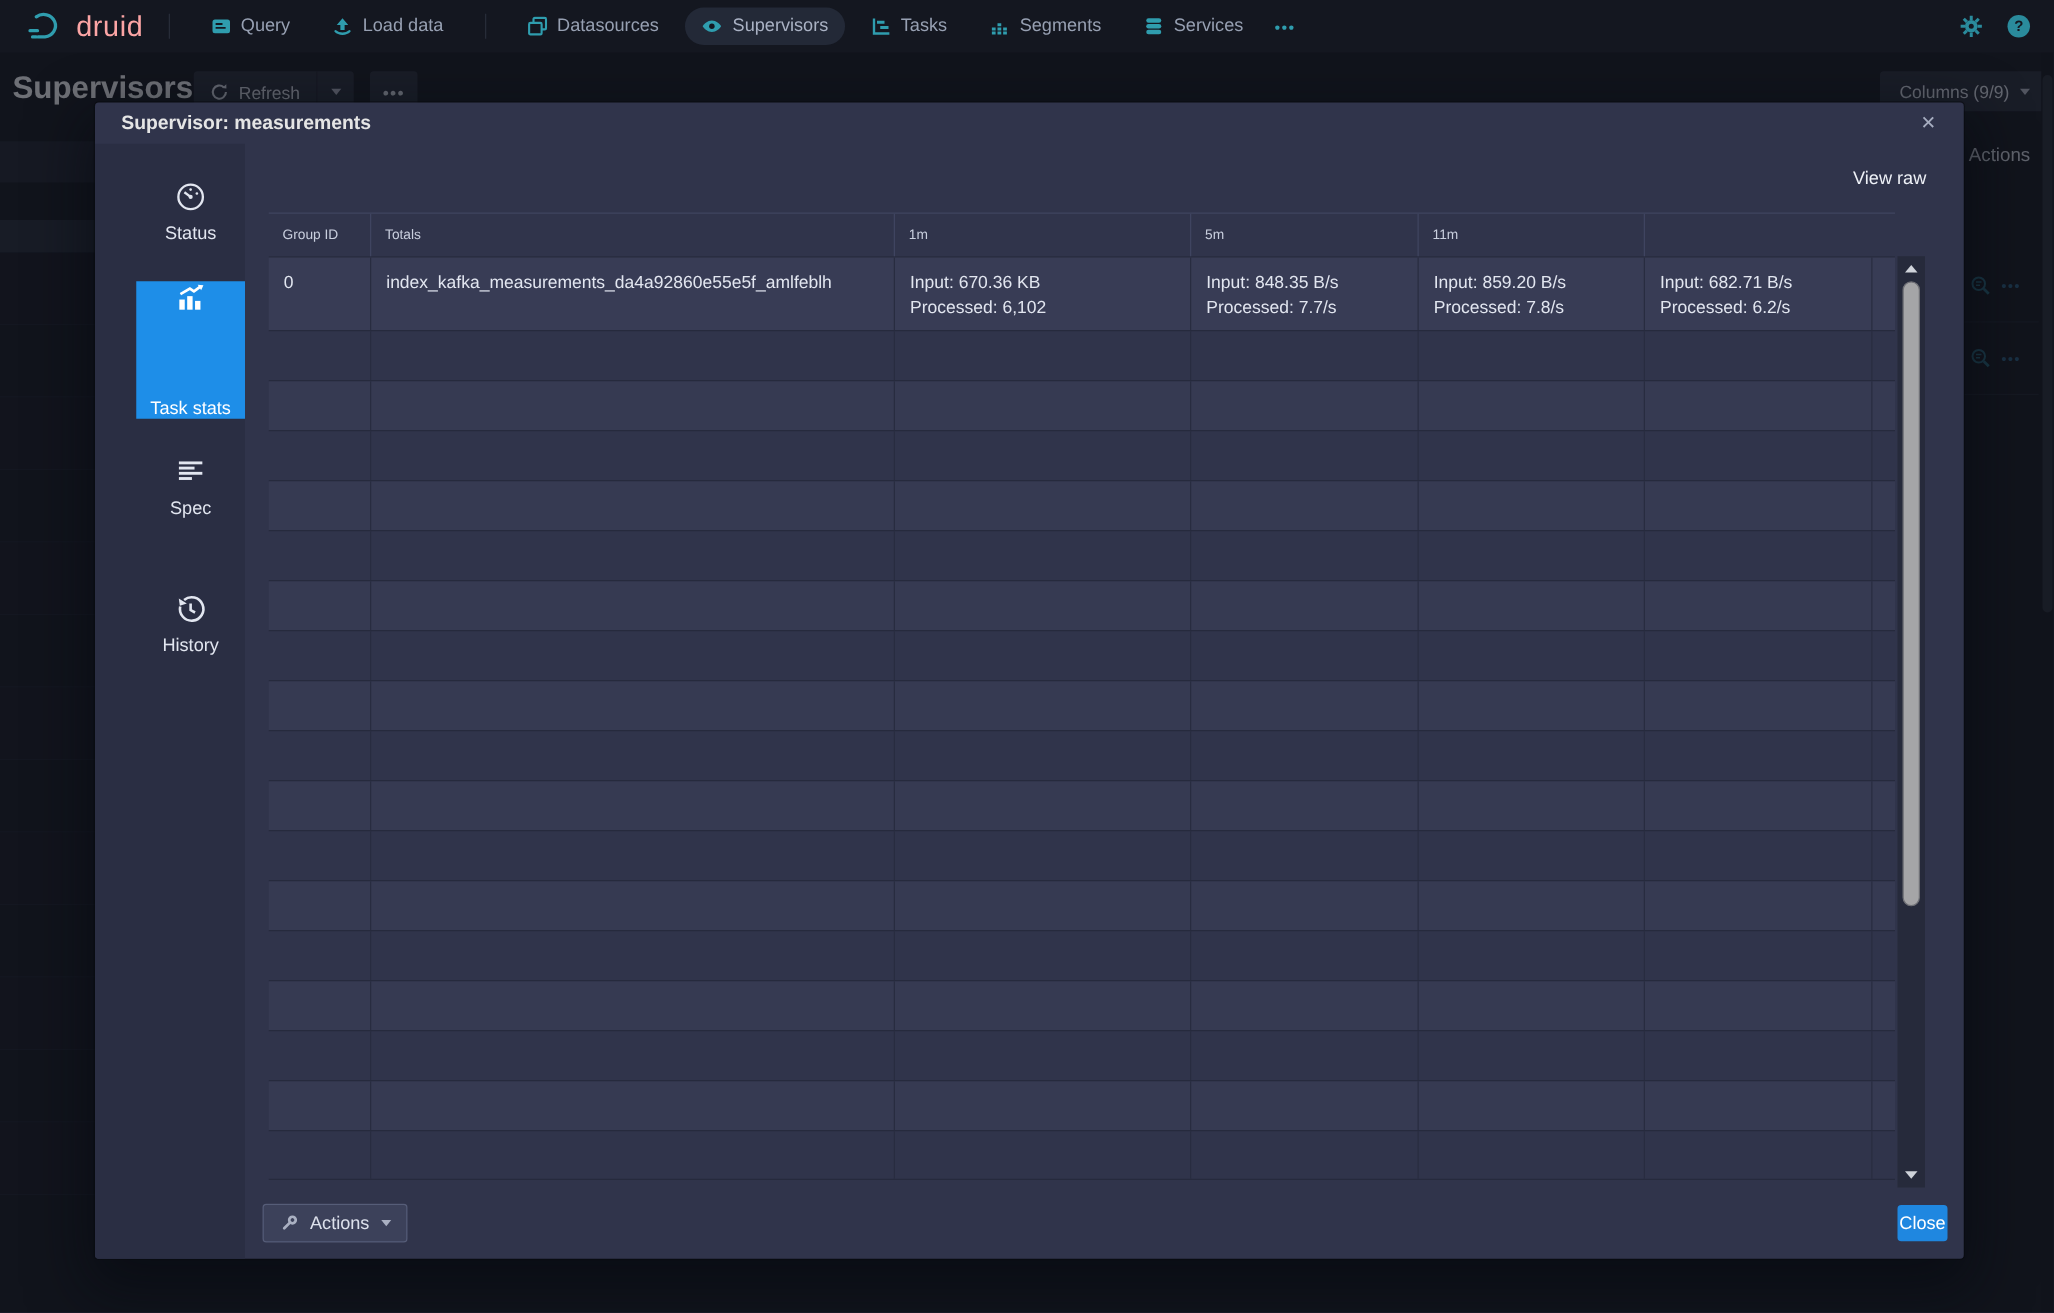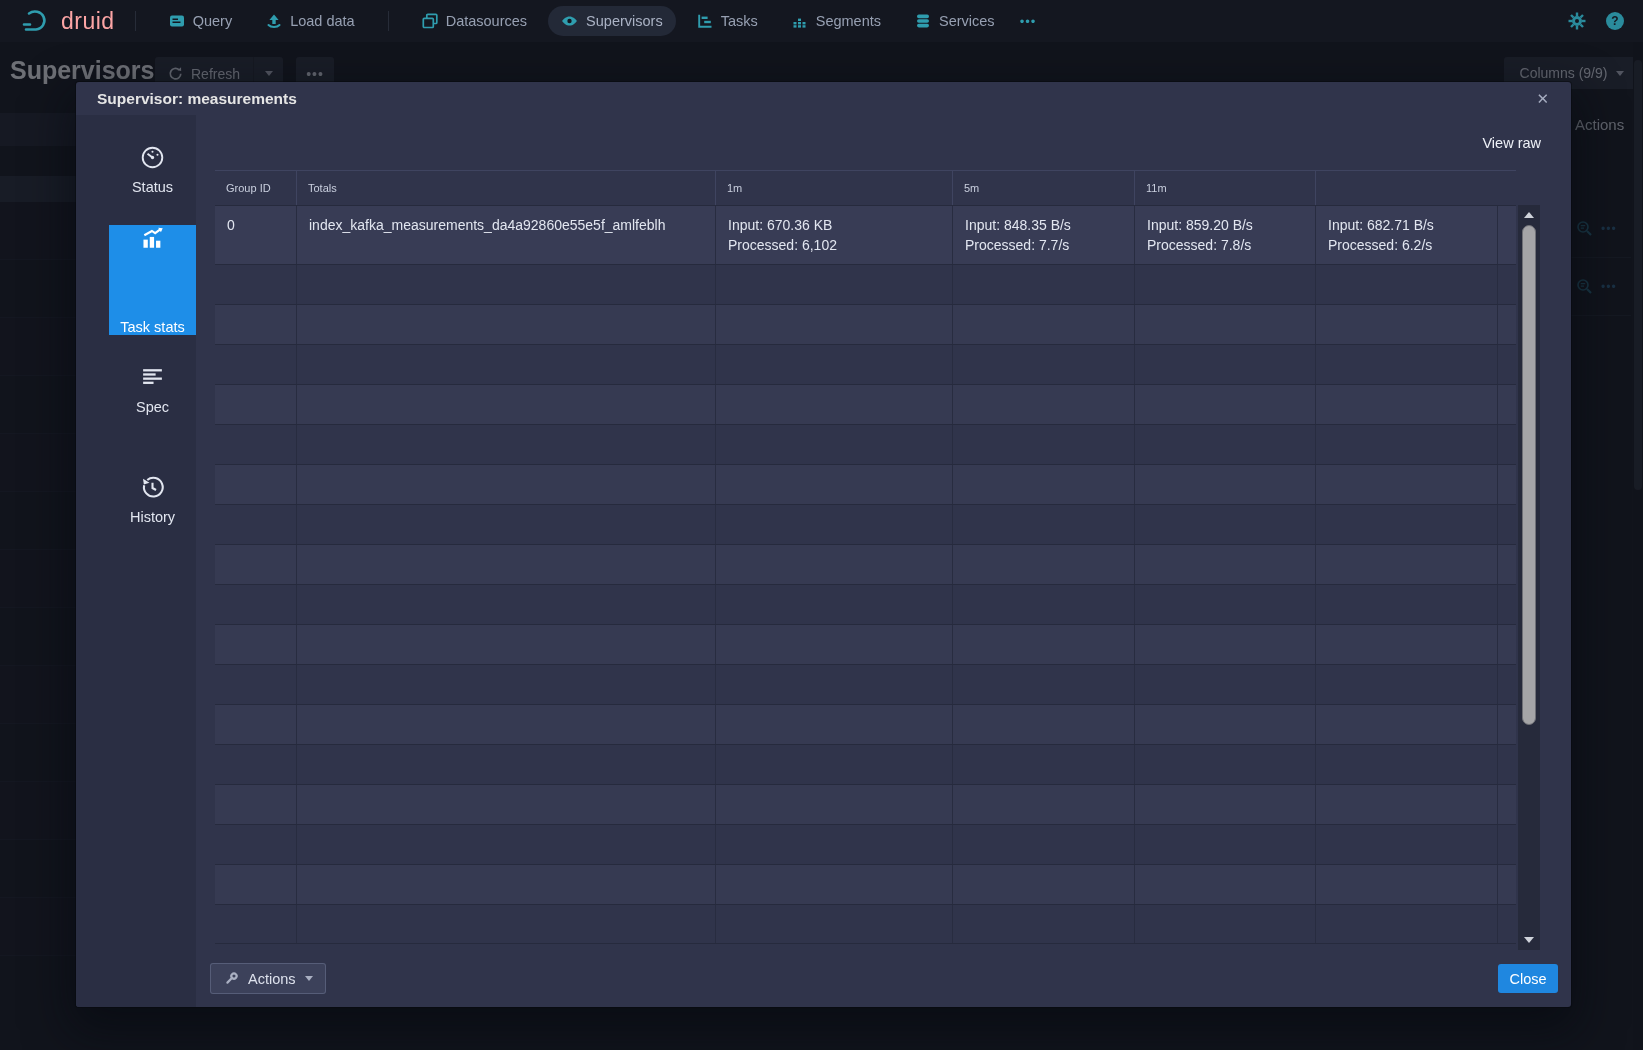--- a/index.html
+++ b/index.html
@@ -89,21 +89,21 @@
   .scroll-arrow{position:absolute;left:0;width:22px;height:16px;display:flex;align-items:center;justify-content:center;cursor:pointer;}
   .scroll-arrow.up{top:2px;}
   .scroll-arrow.down{bottom:2px;}
   .tri-up{width:0;height:0;border-left:5px solid transparent;border-right:5px solid transparent;border-bottom:6px solid #cfd3da;}
   .tri-down{width:0;height:0;border-left:5px solid transparent;border-right:5px solid transparent;border-top:6px solid #cfd3da;}
   .scroll-thumb{position:absolute;left:4px;top:20px;width:14px;height:500px;background:#a5a5a7;border-radius:8px;border:1px solid #6f7076;cursor:grab;}
 
   
   .dialog-footer{position:absolute;left:120px;right:0;bottom:0;height:57px;}
   .actions-btn{position:absolute;left:14px;top:13px;height:31px;padding:0 12px;background:#3c415a;border:1px solid rgba(130,140,170,.38);border-radius:3px;display:flex;align-items:center;gap:9px;color:#dde1ec;font-size:14.5px;cursor:pointer;}
-  .close-btn{position:absolute;right:13px;top:14px;width:60px;height:29px;background:#1f87e0;border:none;border-radius:3px;color:#fff;font-size:14.5px;font-family:inherit;cursor:pointer;}
+  .close-btn{position:absolute;right:13px;top:14px;width:40px;height:29px;background:#1f87e0;border:none;border-radius:3px;color:#fff;font-size:14.5px;font-family:inherit;cursor:pointer;}
 </style>
 </head>
 <body>
 
 <div class="app">
 
   <div class="nav">
     <div class="brand">
       <svg width="30" height="26" viewBox="0 0 30 26">
         <path d="M7 5.5 A9.5 9 0 1 1 14 21.5 L8.5 21.5" stroke="#2f9dae" stroke-width="2.6" fill="none" stroke-linecap="round"></path>

